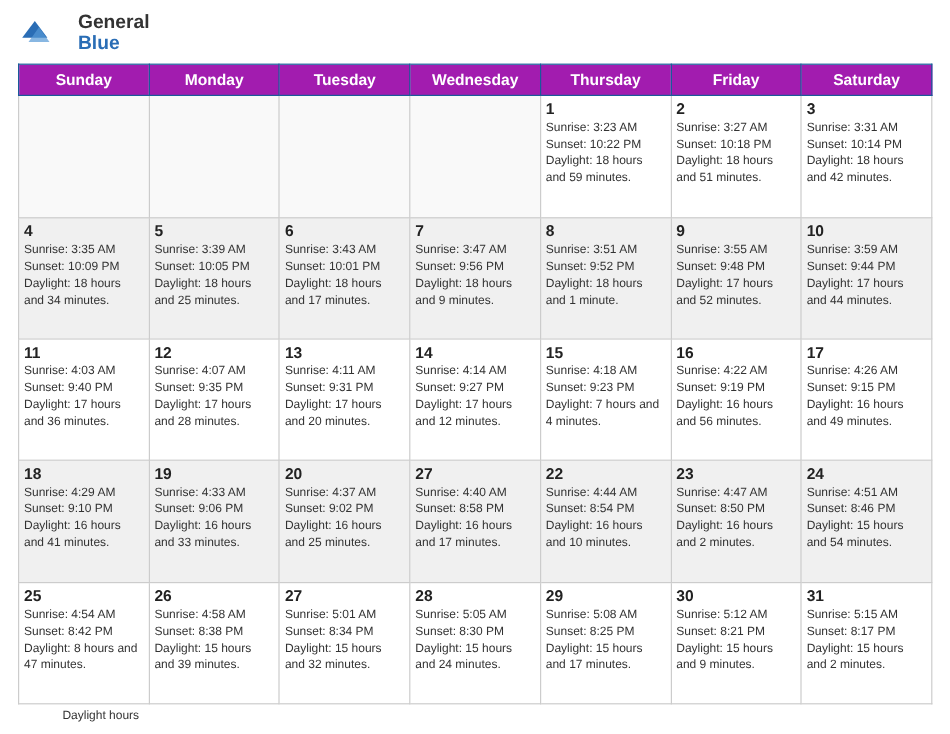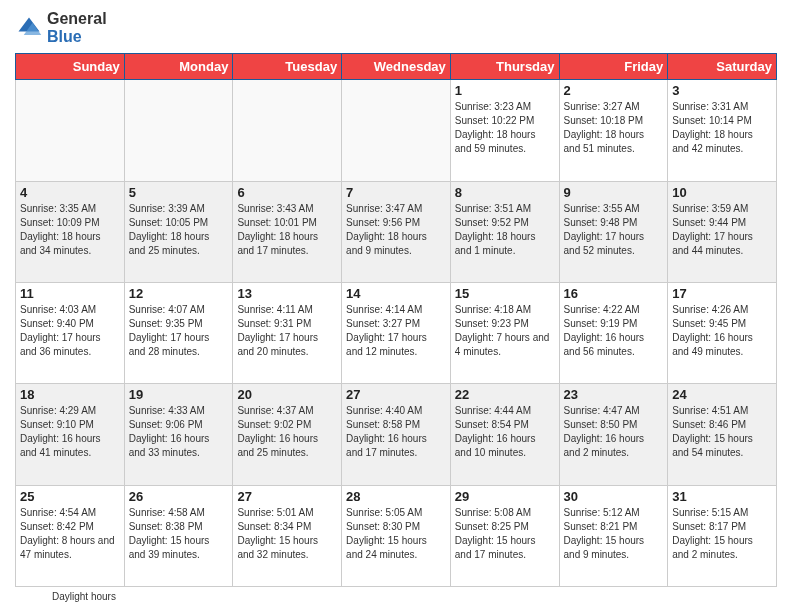--- a/index.html
+++ b/index.html
@@ -19,21 +19,21 @@
     }
     .header {
       display: flex;
       justify-content: space-between;
       align-items: flex-start;
       margin-bottom: 8px;
     }
     .logo {
       display: flex;
       align-items: center;
-      gap: 4px;
+      gap: 22px;
     }
     .logo-text {
       font-size: 16px;
       font-weight: bold;
       line-height: 1.1;
     }
     .logo-general { color: #333; }
     .logo-blue { color: #2a6db5; }
     .logo-icon {
       width: 28px;
@@ -54,26 +54,26 @@
       margin-top: 2px;
     }
     .calendar {
       flex: 1;
       border: 1px solid #ccc;
       border-collapse: collapse;
       width: 100%;
       table-layout: fixed;
     }
     .calendar th {
-      background-color: #ef4444;
+      background-color: #a21caf;
       color: #fff;
       font-size: 13px;
       font-weight: bold;
       padding: 5px 4px;
-      text-align: right;
+      text-align: center;
       border: 1px solid #1a5a9a;
     }
     .calendar td {
       border: 1px solid #ccc;
       vertical-align: top;
       padding: 3px 4px;
       font-size: 10px;
       color: #333;
       height: 82px;
       background: #fff;
@@ -246,21 +246,21 @@
           <div class="day-info">
             <span>Sunrise: 4:11 AM</span><br>
             <span>Sunset: 9:31 PM</span><br>
             <span>Daylight: 17 hours and 20 minutes.</span>
           </div>
         </td>
           <td>
           <span class="day-num">14</span>
           <div class="day-info">
             <span>Sunrise: 4:14 AM</span><br>
-            <span>Sunset: 3:27 PM</span><br>
+            <span>Sunset: 9:27 PM</span><br>
             <span>Daylight: 17 hours and 12 minutes.</span>
           </div>
         </td>
           <td>
           <span class="day-num">15</span>
           <div class="day-info">
             <span>Sunrise: 4:18 AM</span><br>
             <span>Sunset: 9:23 PM</span><br>
             <span>Daylight: 7 hours and 4 minutes.</span>
           </div>
@@ -270,21 +270,21 @@
           <div class="day-info">
             <span>Sunrise: 4:22 AM</span><br>
             <span>Sunset: 9:19 PM</span><br>
             <span>Daylight: 16 hours and 56 minutes.</span>
           </div>
         </td>
           <td>
           <span class="day-num">17</span>
           <div class="day-info">
             <span>Sunrise: 4:26 AM</span><br>
-            <span>Sunset: 9:45 PM</span><br>
+            <span>Sunset: 9:15 PM</span><br>
             <span>Daylight: 16 hours and 49 minutes.</span>
           </div>
         </td>
         </tr>
         <tr>
           <td class="shaded">
           <span class="day-num">18</span>
           <div class="day-info">
             <span>Sunrise: 4:29 AM</span><br>
             <span>Sunset: 9:10 PM</span><br>

